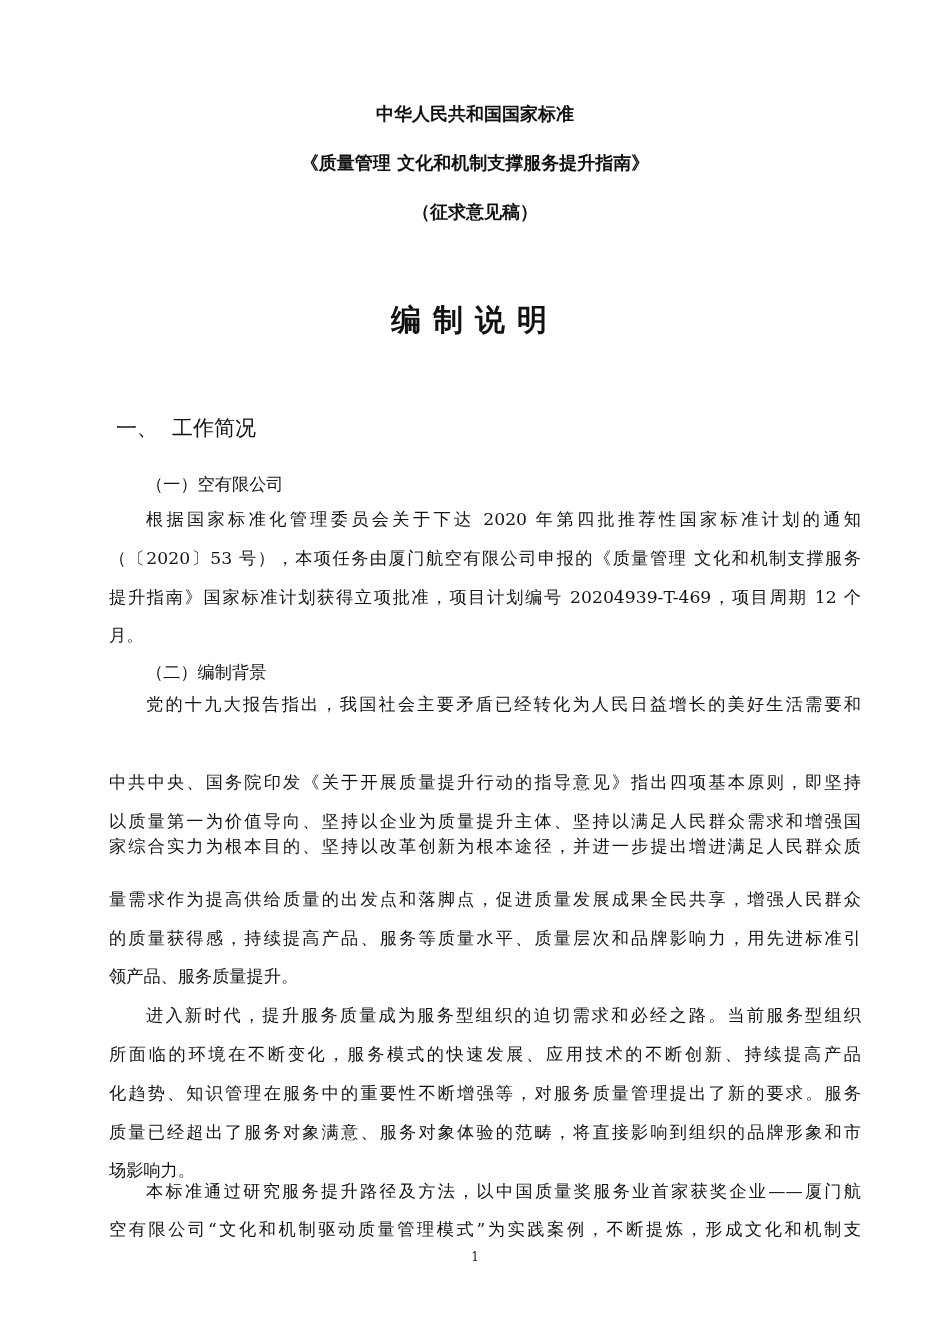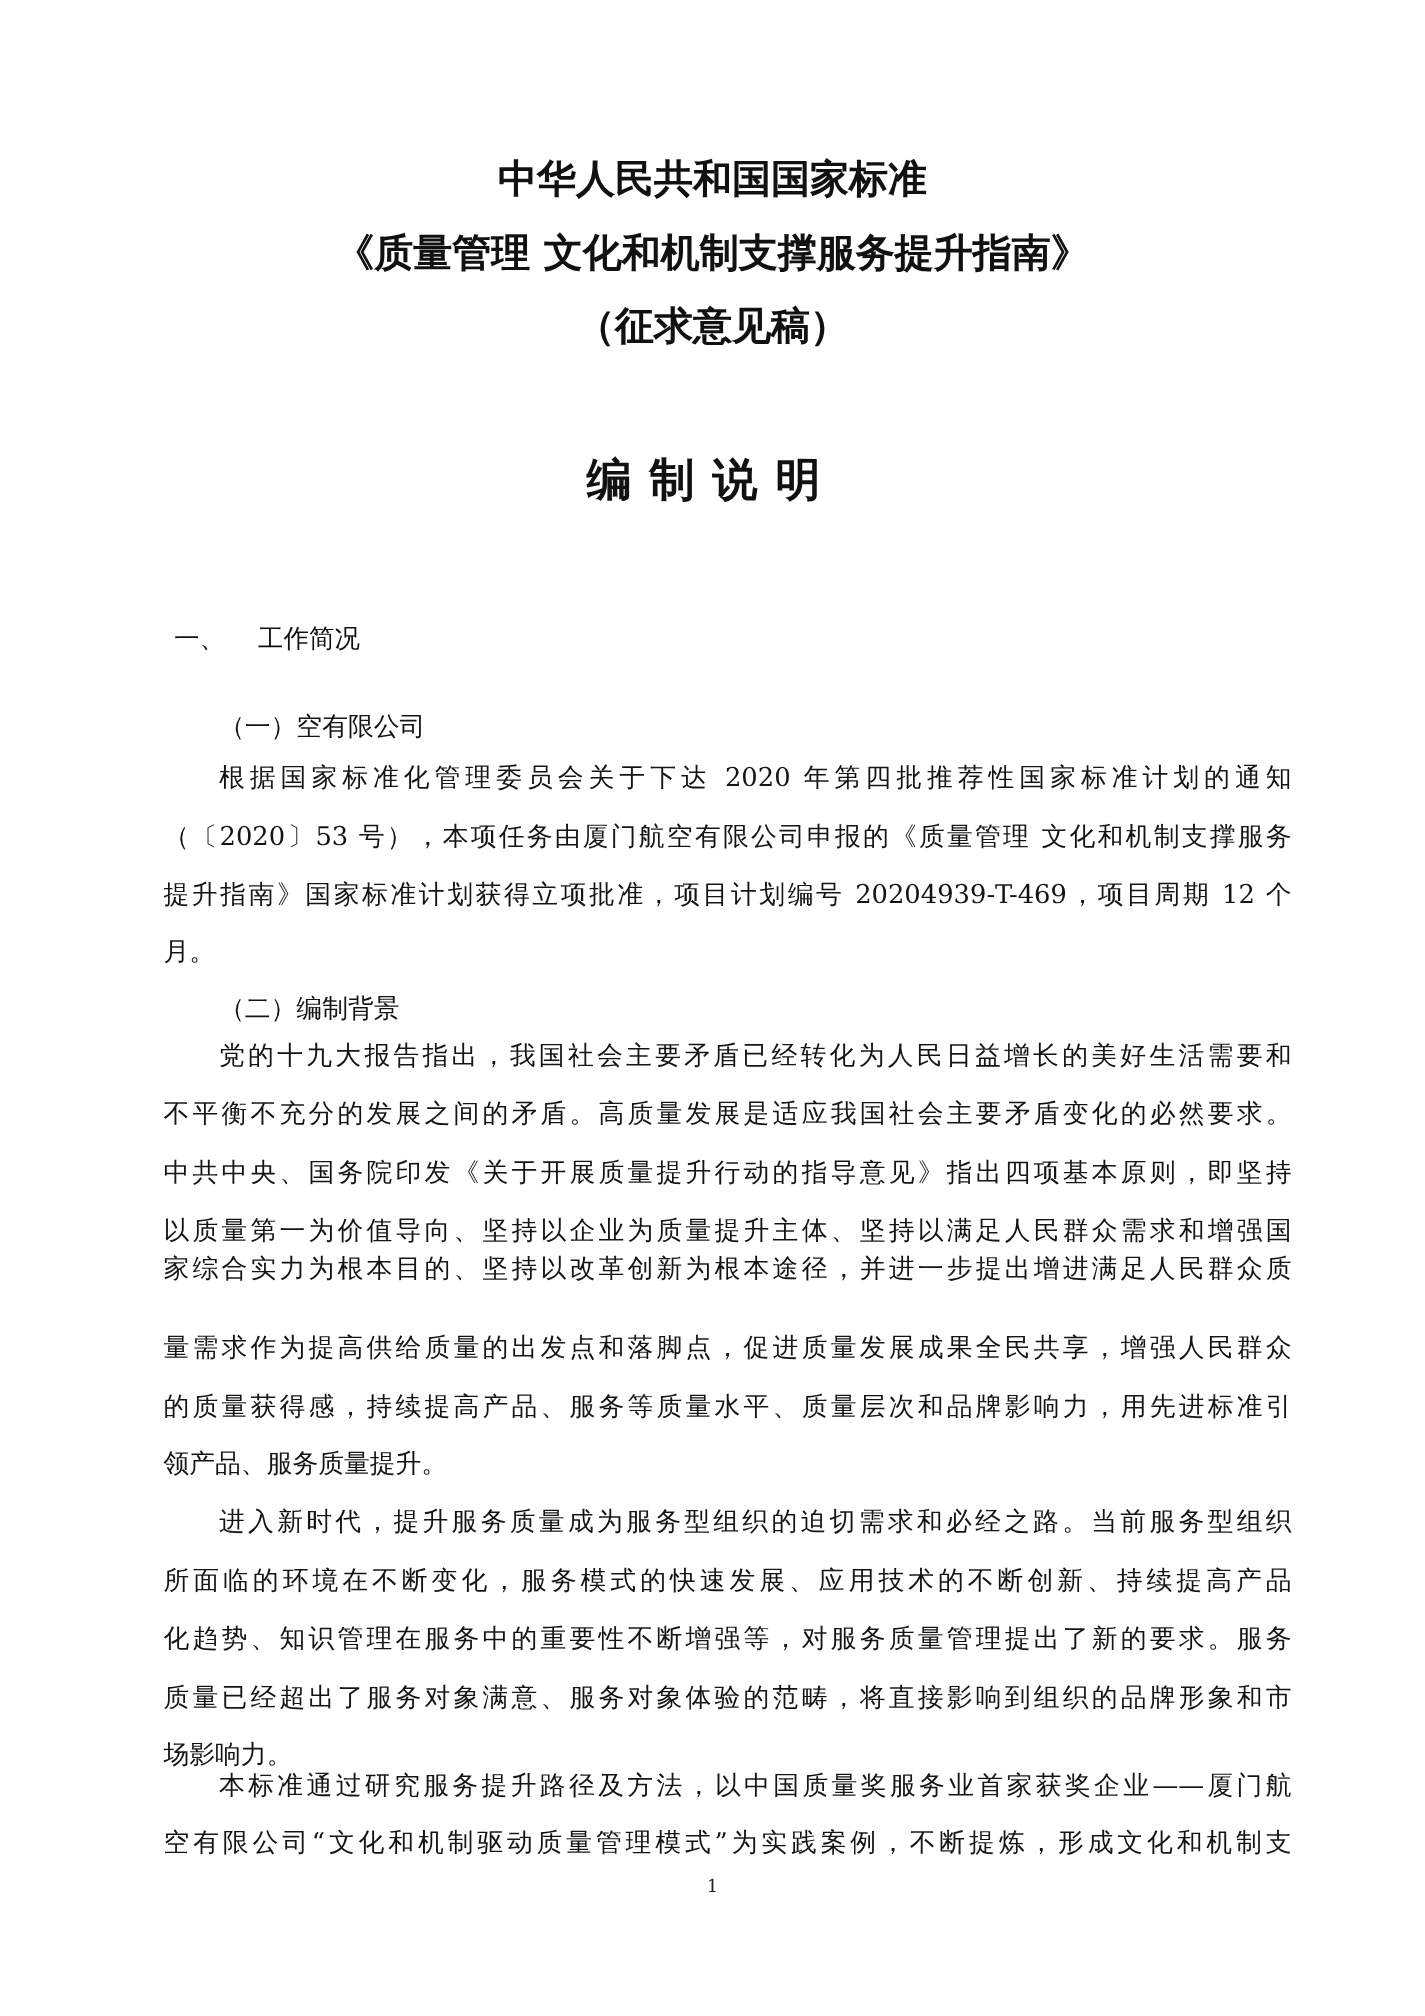--- a/index.html
+++ b/index.html
@@ -1,27 +1,27 @@
 <!DOCTYPE html>
 <html><head>
   <meta charset="utf-8">
   <style>
     html, body { margin: 0; padding: 0; background: #ffffff; }
     body { width: 950px; height: 1344px; position: relative; overflow: hidden;
            font-family: "DejaVu Serif", "Liberation Serif", serif; color: #111; }
     .page { position: absolute; left: 0; top: 0; width: 950px; height: 1344px; background: #fff; }
     .title { position: absolute; left: 0; width: 950px; text-align: center;
              font-family: "DejaVu Sans", "Liberation Sans", sans-serif; font-weight: bold;
-             font-size: 26px; color: #111; white-space: nowrap; }
+             font-size: 18px; color: #111; white-space: nowrap; }
     .t1 { top: 102px; }
     .t2 { top: 151px; }
     .t3 { top: 200px; }
     .t4 { top: 300px; letter-spacing: 12px; font-size: 30px; }
     .h1 { position: absolute; left: 116px; top: 414px; font-family: "DejaVu Sans", "Liberation Sans", sans-serif;
-          font-size: 17px; color: #111; white-space: nowrap; }
+          font-size: 21px; color: #111; white-space: nowrap; }
     .h1 .num { display: inline-block; width: 56px; }
     .line { position: absolute; left: 109px; width: 752px; font-size: 17.2px; line-height: 20px;
             white-space: nowrap; color: #141414; text-align: justify; text-align-last: justify; }
     .line.last { text-align-last: left; }
     .line.indent { left: 146px; width: 715px; }
     .sub { position: absolute; left: 146px; font-size: 17.2px; white-space: nowrap; color: #141414; }
     .pagenum { position: absolute; left: 0; width: 950px; top: 1222px; text-align: center;
                font-size: 12px; color: #222; }
   </style>
 </head>
@@ -39,21 +39,20 @@
   </div>
 
   <div class="sub" style="top:472px;">（一）空有限公司</div>
   <div class="line indent" style="top: 509px;">根据国家标准化管理委员会关于下达 2020 年第四批推荐性国家标准计划的通知</div>
   <div class="line" style="top: 548px;">（〔2020〕53 号），本项任务由厦门航空有限公司申报的《质量管理 文化和机制支撑服务</div>
   <div class="line" style="top: 587px;">提升指南》国家标准计划获得立项批准，项目计划编号 20204939-T-469，项目周期 12 个</div>
   <div class="line last" style="top: 625px;">月。</div>
 
   <div class="sub" style="top:660px;">（二）编制背景</div>
   <div class="line indent" style="top: 694px;">党的十九大报告指出，我国社会主要矛盾已经转化为人民日益增长的美好生活需要和</div>
-  <div class="line" style="top: 733px;">不平衡不充分的发展之间的矛盾。高质量发展是适应我国社会主要矛盾变化的必然要求。</div>
   <div class="line" style="top: 772px;">中共中央、国务院印发《关于开展质量提升行动的指导意见》指出四项基本原则，即坚持</div>
   <div class="line" style="top: 811px;">以质量第一为价值导向、坚持以企业为质量提升主体、坚持以满足人民群众需求和增强国</div>
   <div class="line" style="top: 836px;">家综合实力为根本目的、坚持以改革创新为根本途径，并进一步提出增进满足人民群众质</div>
   <div class="line" style="top: 889px;">量需求作为提高供给质量的出发点和落脚点，促进质量发展成果全民共享，增强人民群众</div>
   <div class="line" style="top: 928px;">的质量获得感，持续提高产品、服务等质量水平、质量层次和品牌影响力，用先进标准引</div>
   <div class="line last" style="top: 966px;">领产品、服务质量提升。</div>
 
   <div class="line indent" style="top: 1005px;">进入新时代，提升服务质量成为服务型组织的迫切需求和必经之路。当前服务型组织</div>
   <div class="line" style="top: 1044px;">所面临的环境在不断变化，服务模式的快速发展、应用技术的不断创新、持续提高产品</div>
   <div class="line" style="top: 1083px;">化趋势、知识管理在服务中的重要性不断增强等，对服务质量管理提出了新的要求。服务</div>

